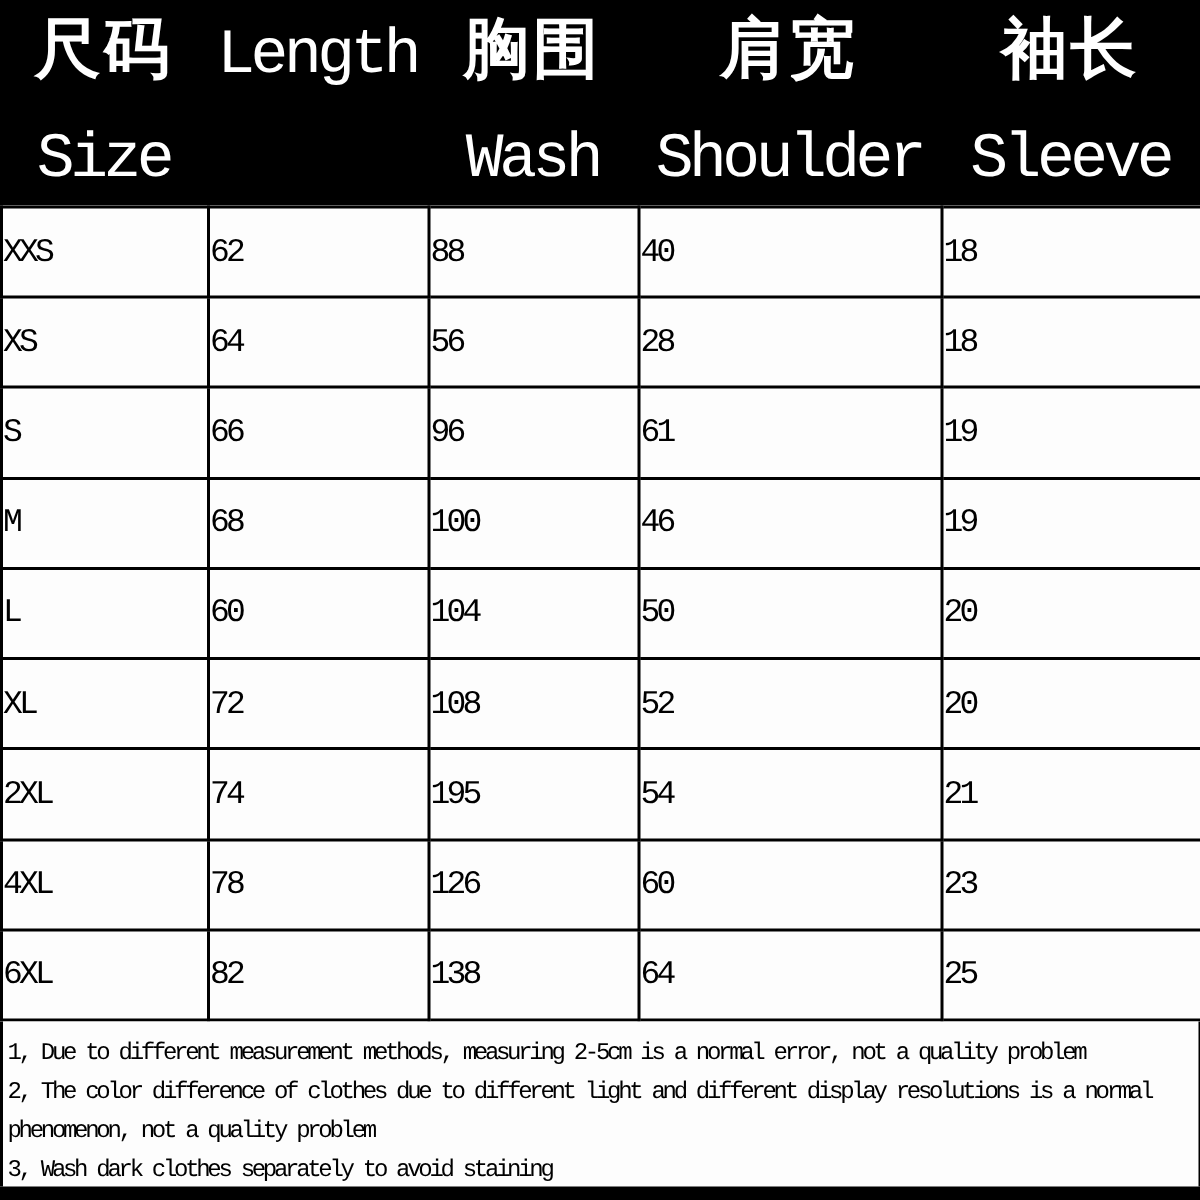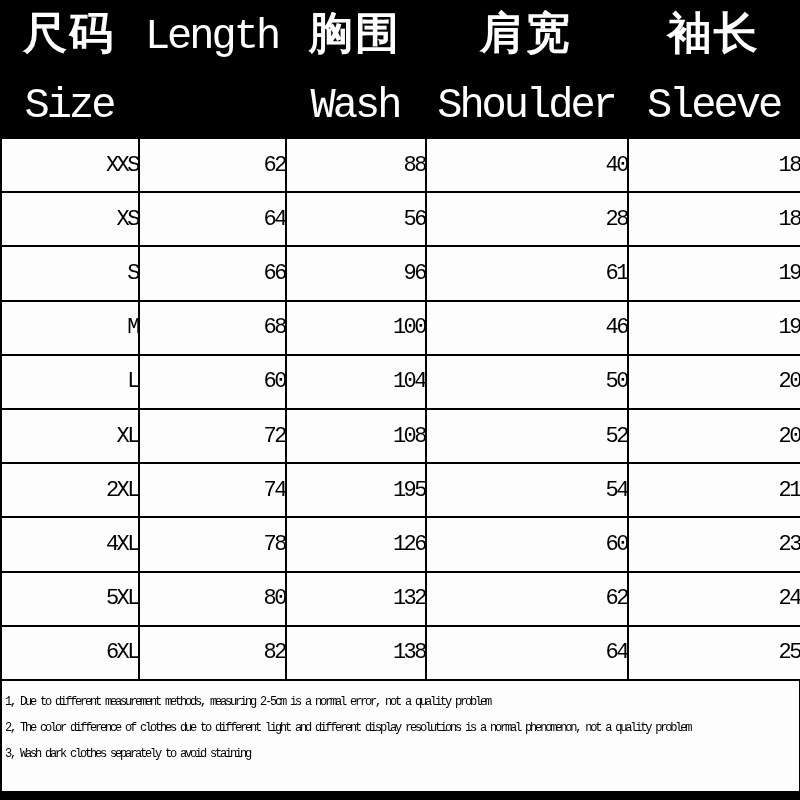--- a/index.html
+++ b/index.html
@@ -52,39 +52,39 @@
   
   table.size-table {
     width: 800px;
     height: 544px;
     table-layout: fixed;
     border-collapse: collapse;
     background: #fdfdfd;
   }
   table.size-table td {
     border: 2px solid #000000;
-    text-align: right;
+    text-align: left;
     vertical-align: middle;
     font-size: 22px;
     letter-spacing: -2.5px;
     color: #000000;
     padding: 0;
   }
 
   
   .notes {
     width: 800px;
     height: 110px;
     background: #fdfdfd;
     border-left: 2px solid #000000;
     border-right: 1px solid #000000;
     padding: 8px 2px 0 3px;
   }
   .note-line {
-    font-size: 12px;
+    font-size: 16px;
     letter-spacing: -2.2px;
     line-height: 26px;
     color: #000000;
     word-spacing: 0px;
   }
   .bottom-bar {
     width: 800px;
     height: 9px;
     background: #000000;
   }
@@ -175,27 +175,20 @@
           <td>21</td>
         </tr>
         <tr>
           <td>4XL</td>
           <td>78</td>
           <td>126</td>
           <td>60</td>
           <td>23</td>
         </tr>
         <tr>
-          <td>5XL</td>
-          <td>80</td>
-          <td>132</td>
-          <td>62</td>
-          <td>24</td>
-        </tr>
-        <tr>
           <td>6XL</td>
           <td>82</td>
           <td>138</td>
           <td>64</td>
           <td>25</td>
         </tr>
       </tbody>
   </table>
 
   <div class="notes">

